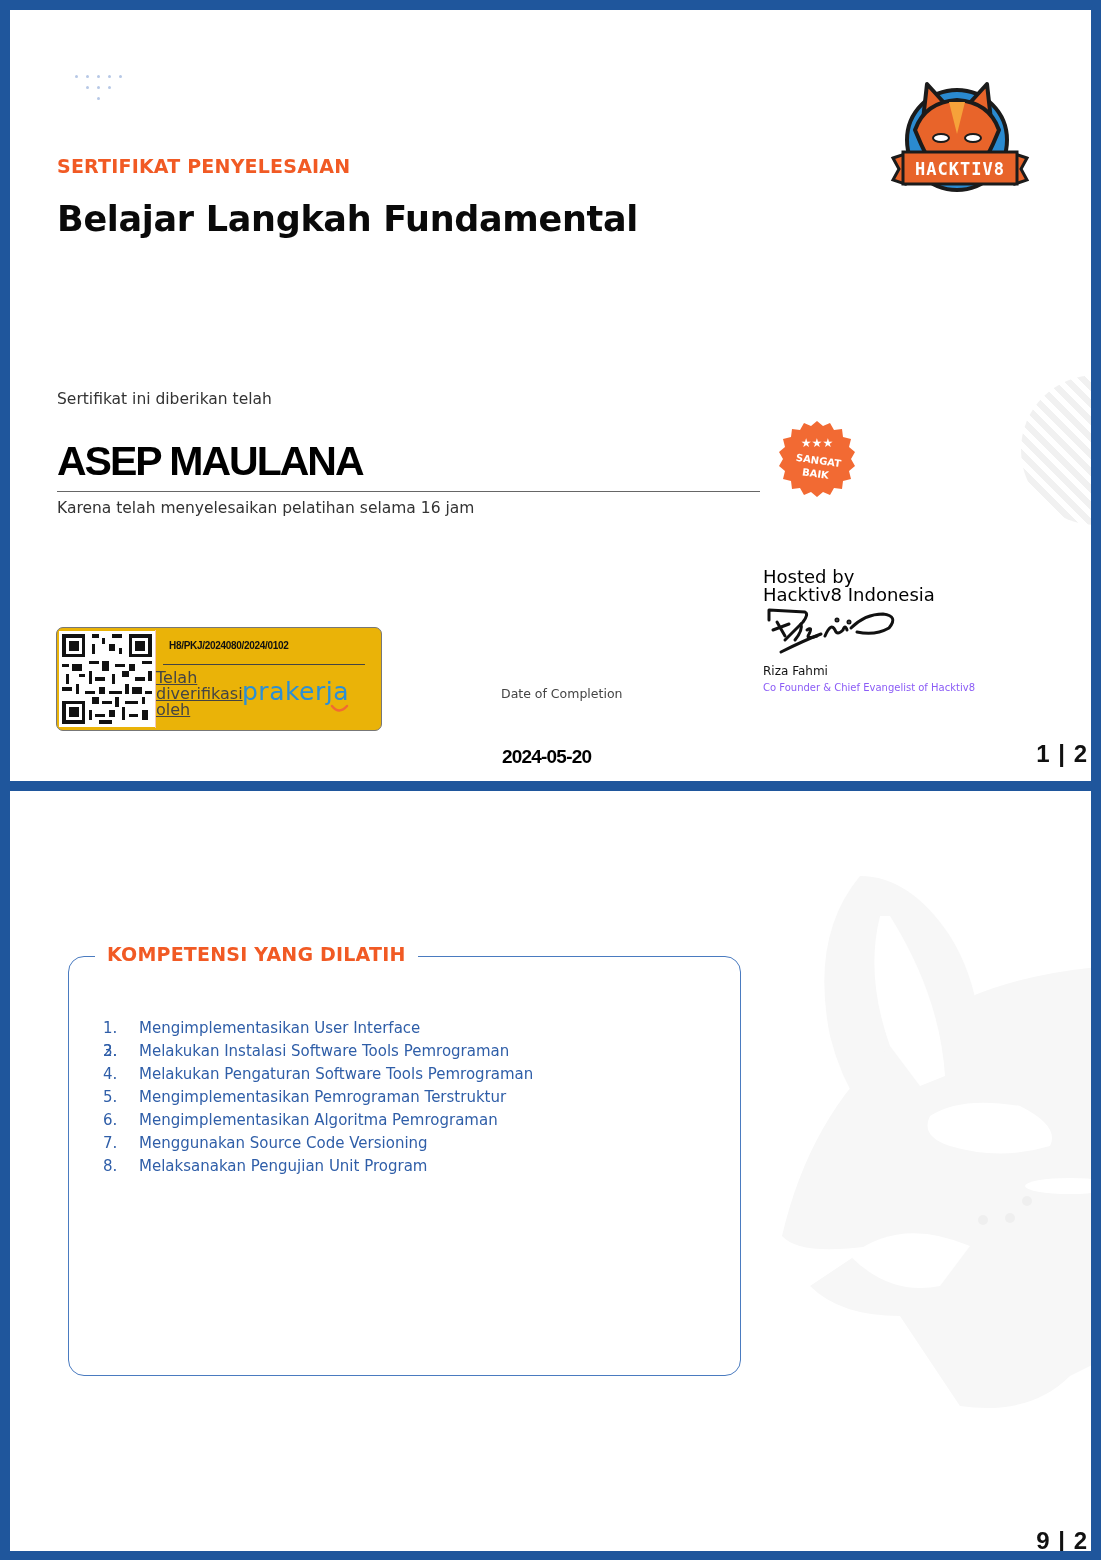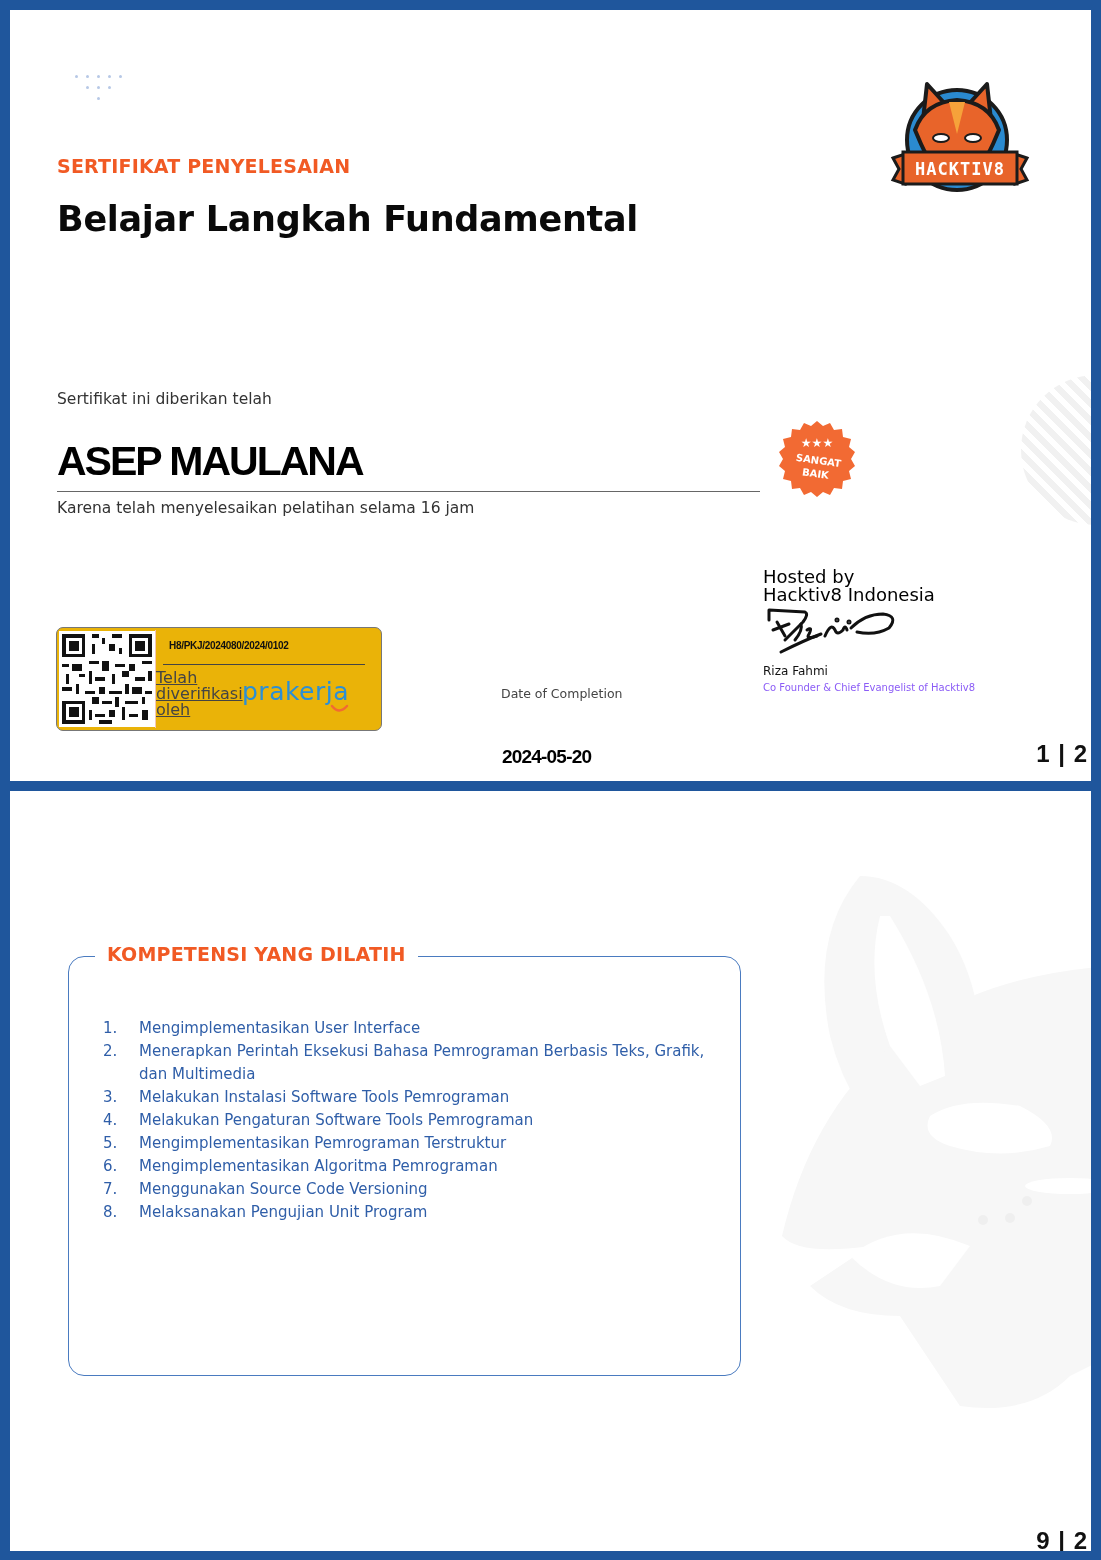--- a/index.html
+++ b/index.html
@@ -266,21 +266,21 @@
       <circle cx="213" cy="404" r="5"></circle>
         <circle cx="240" cy="402" r="5"></circle>
         <circle cx="257" cy="385" r="5"></circle>
     </g>
   </svg>
 
   <div class="comp-box">
     <div class="comp-title">KOMPETENSI YANG DILATIH</div>
     <ol class="comp-list">
       <li><span class="num">1.</span><span>Mengimplementasikan User Interface</span></li>
-      <li><span class="num">2.</span><span>Menerapkan Perintah Eksekusi Bahasa Pemrograman Berbasis Teks, Grafik, dan Multimedia</span></li>
+      <li><span class="num">2.</span></li>
       <li><span class="num">3.</span><span>Melakukan Instalasi Software Tools Pemrograman</span></li>
       <li><span class="num">4.</span><span>Melakukan Pengaturan Software Tools Pemrograman</span></li>
       <li><span class="num">5.</span><span>Mengimplementasikan Pemrograman Terstruktur</span></li>
       <li><span class="num">6.</span><span>Mengimplementasikan Algoritma Pemrograman</span></li>
       <li><span class="num">7.</span><span>Menggunakan Source Code Versioning</span></li>
       <li><span class="num">8.</span><span>Melaksanakan Pengujian Unit Program</span></li>
     </ol>
   </div>
 
   <div class="page-num">9 | 2</div>

